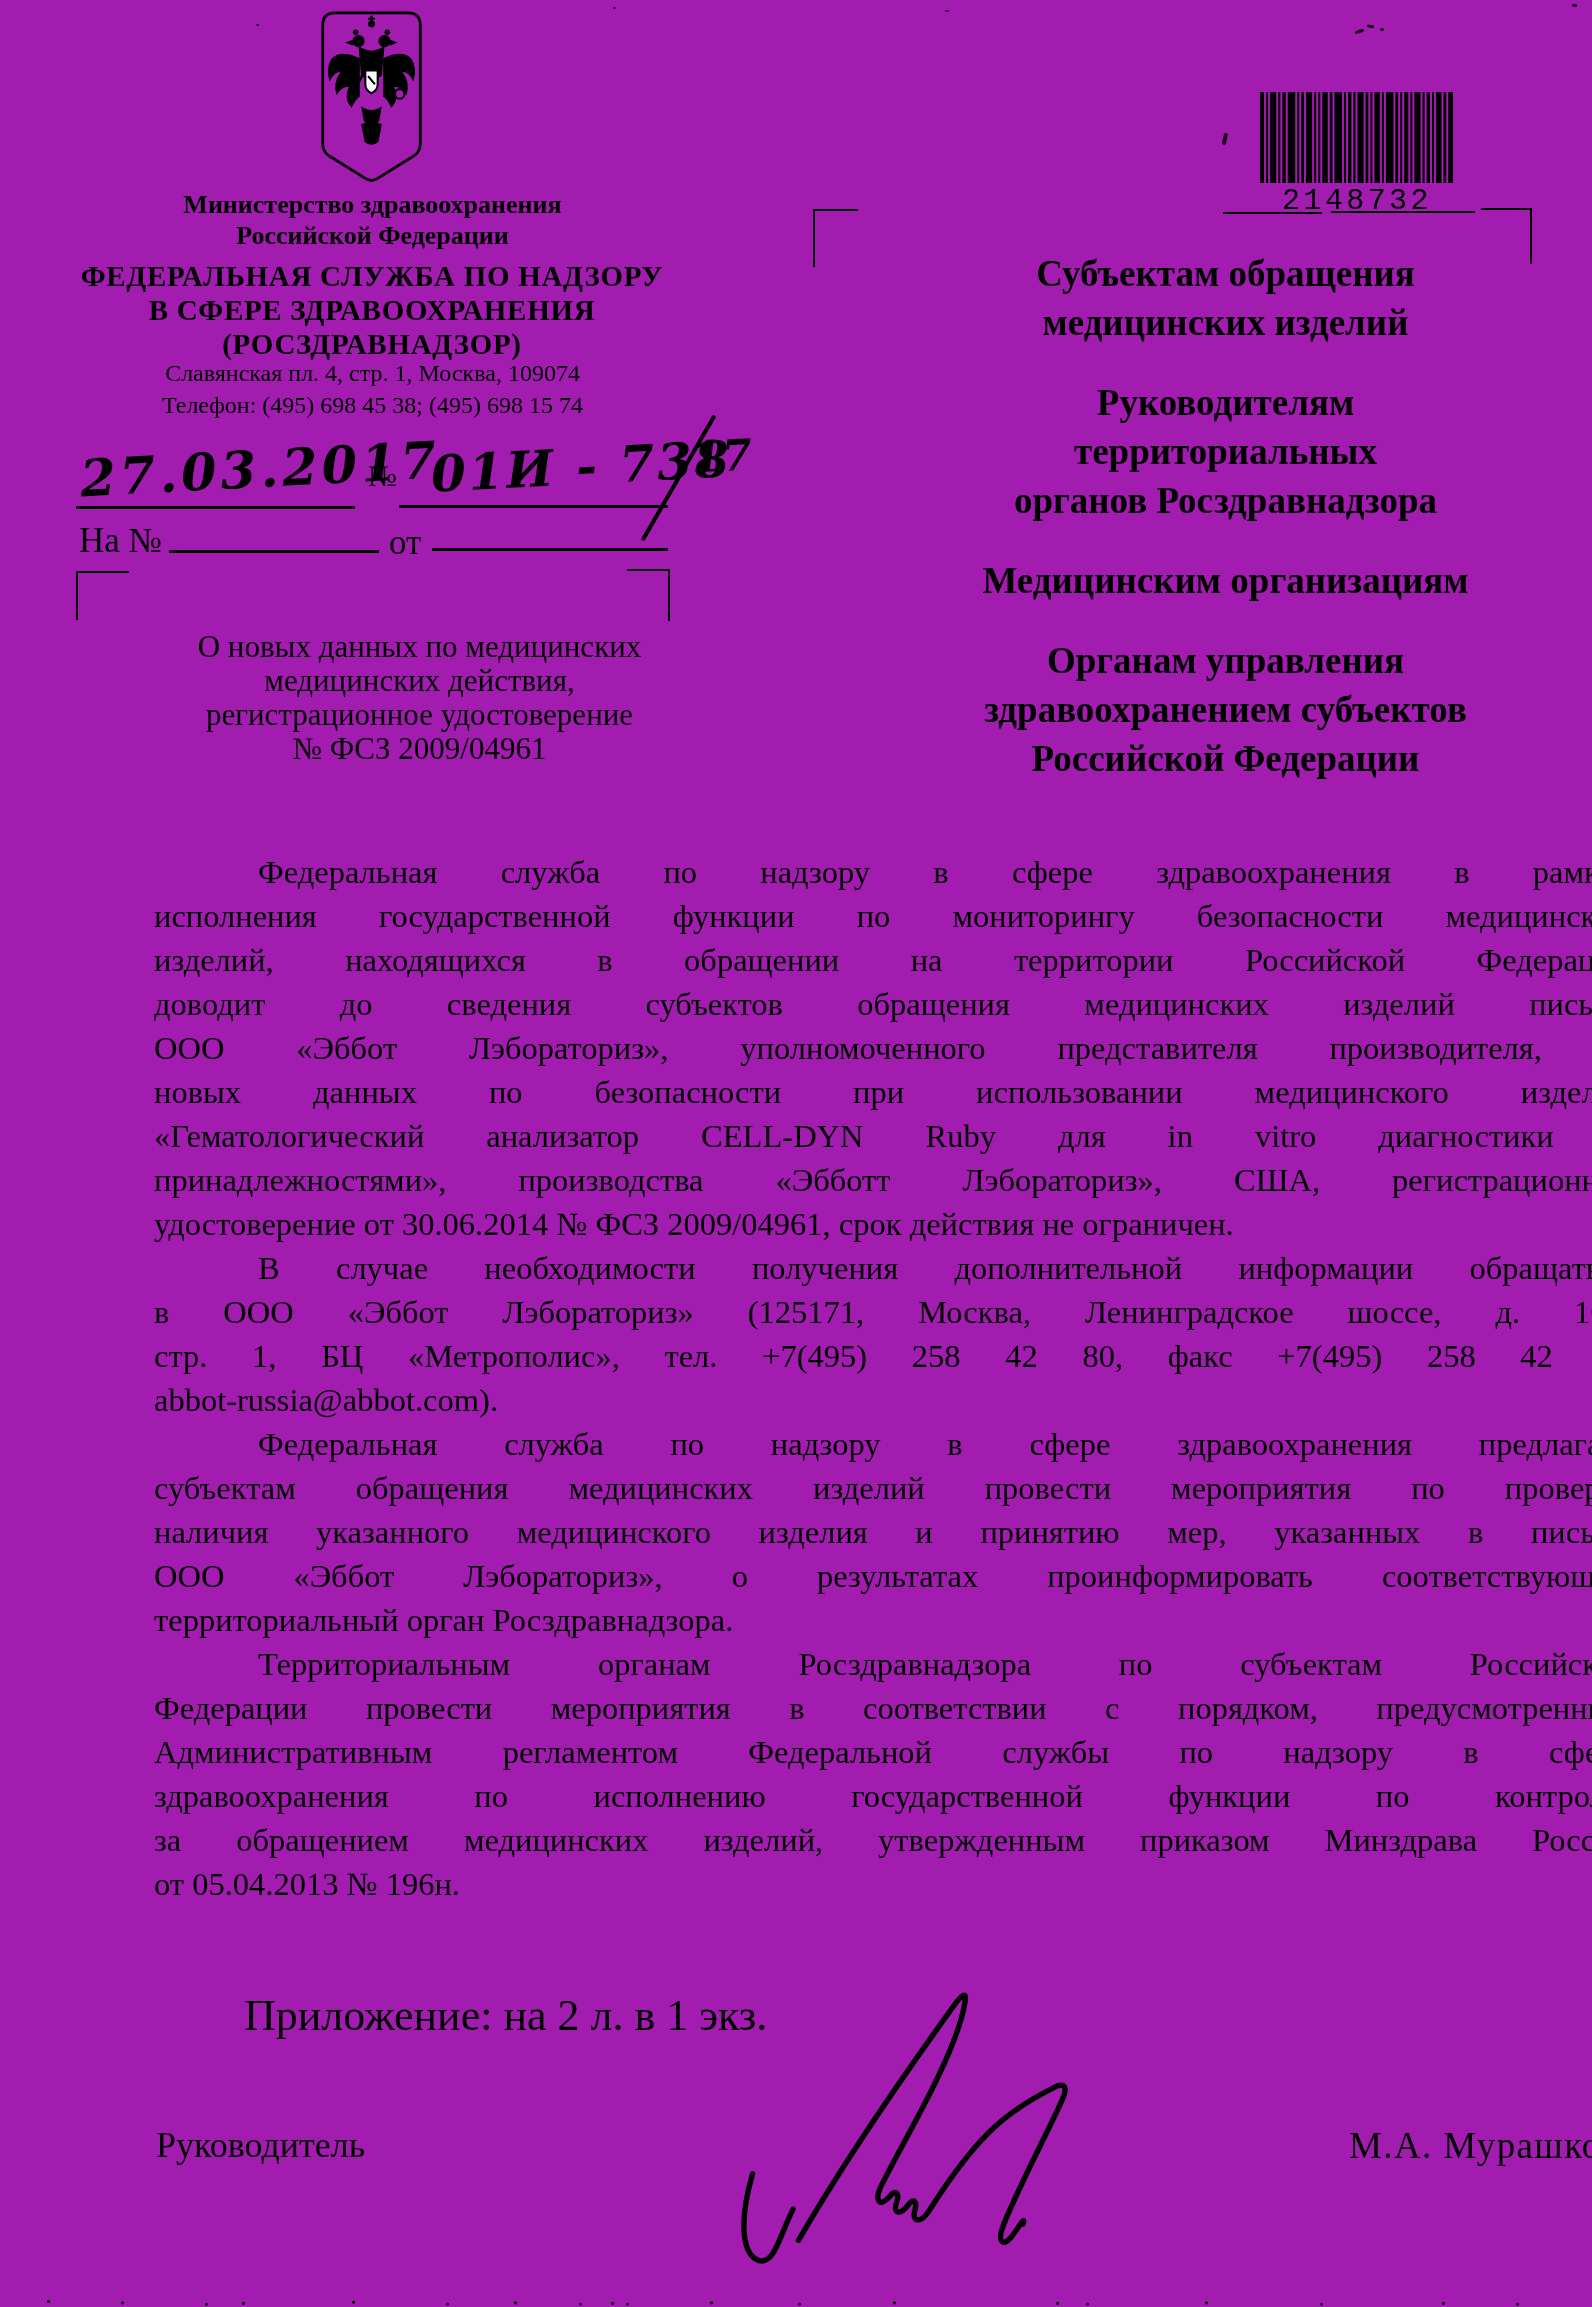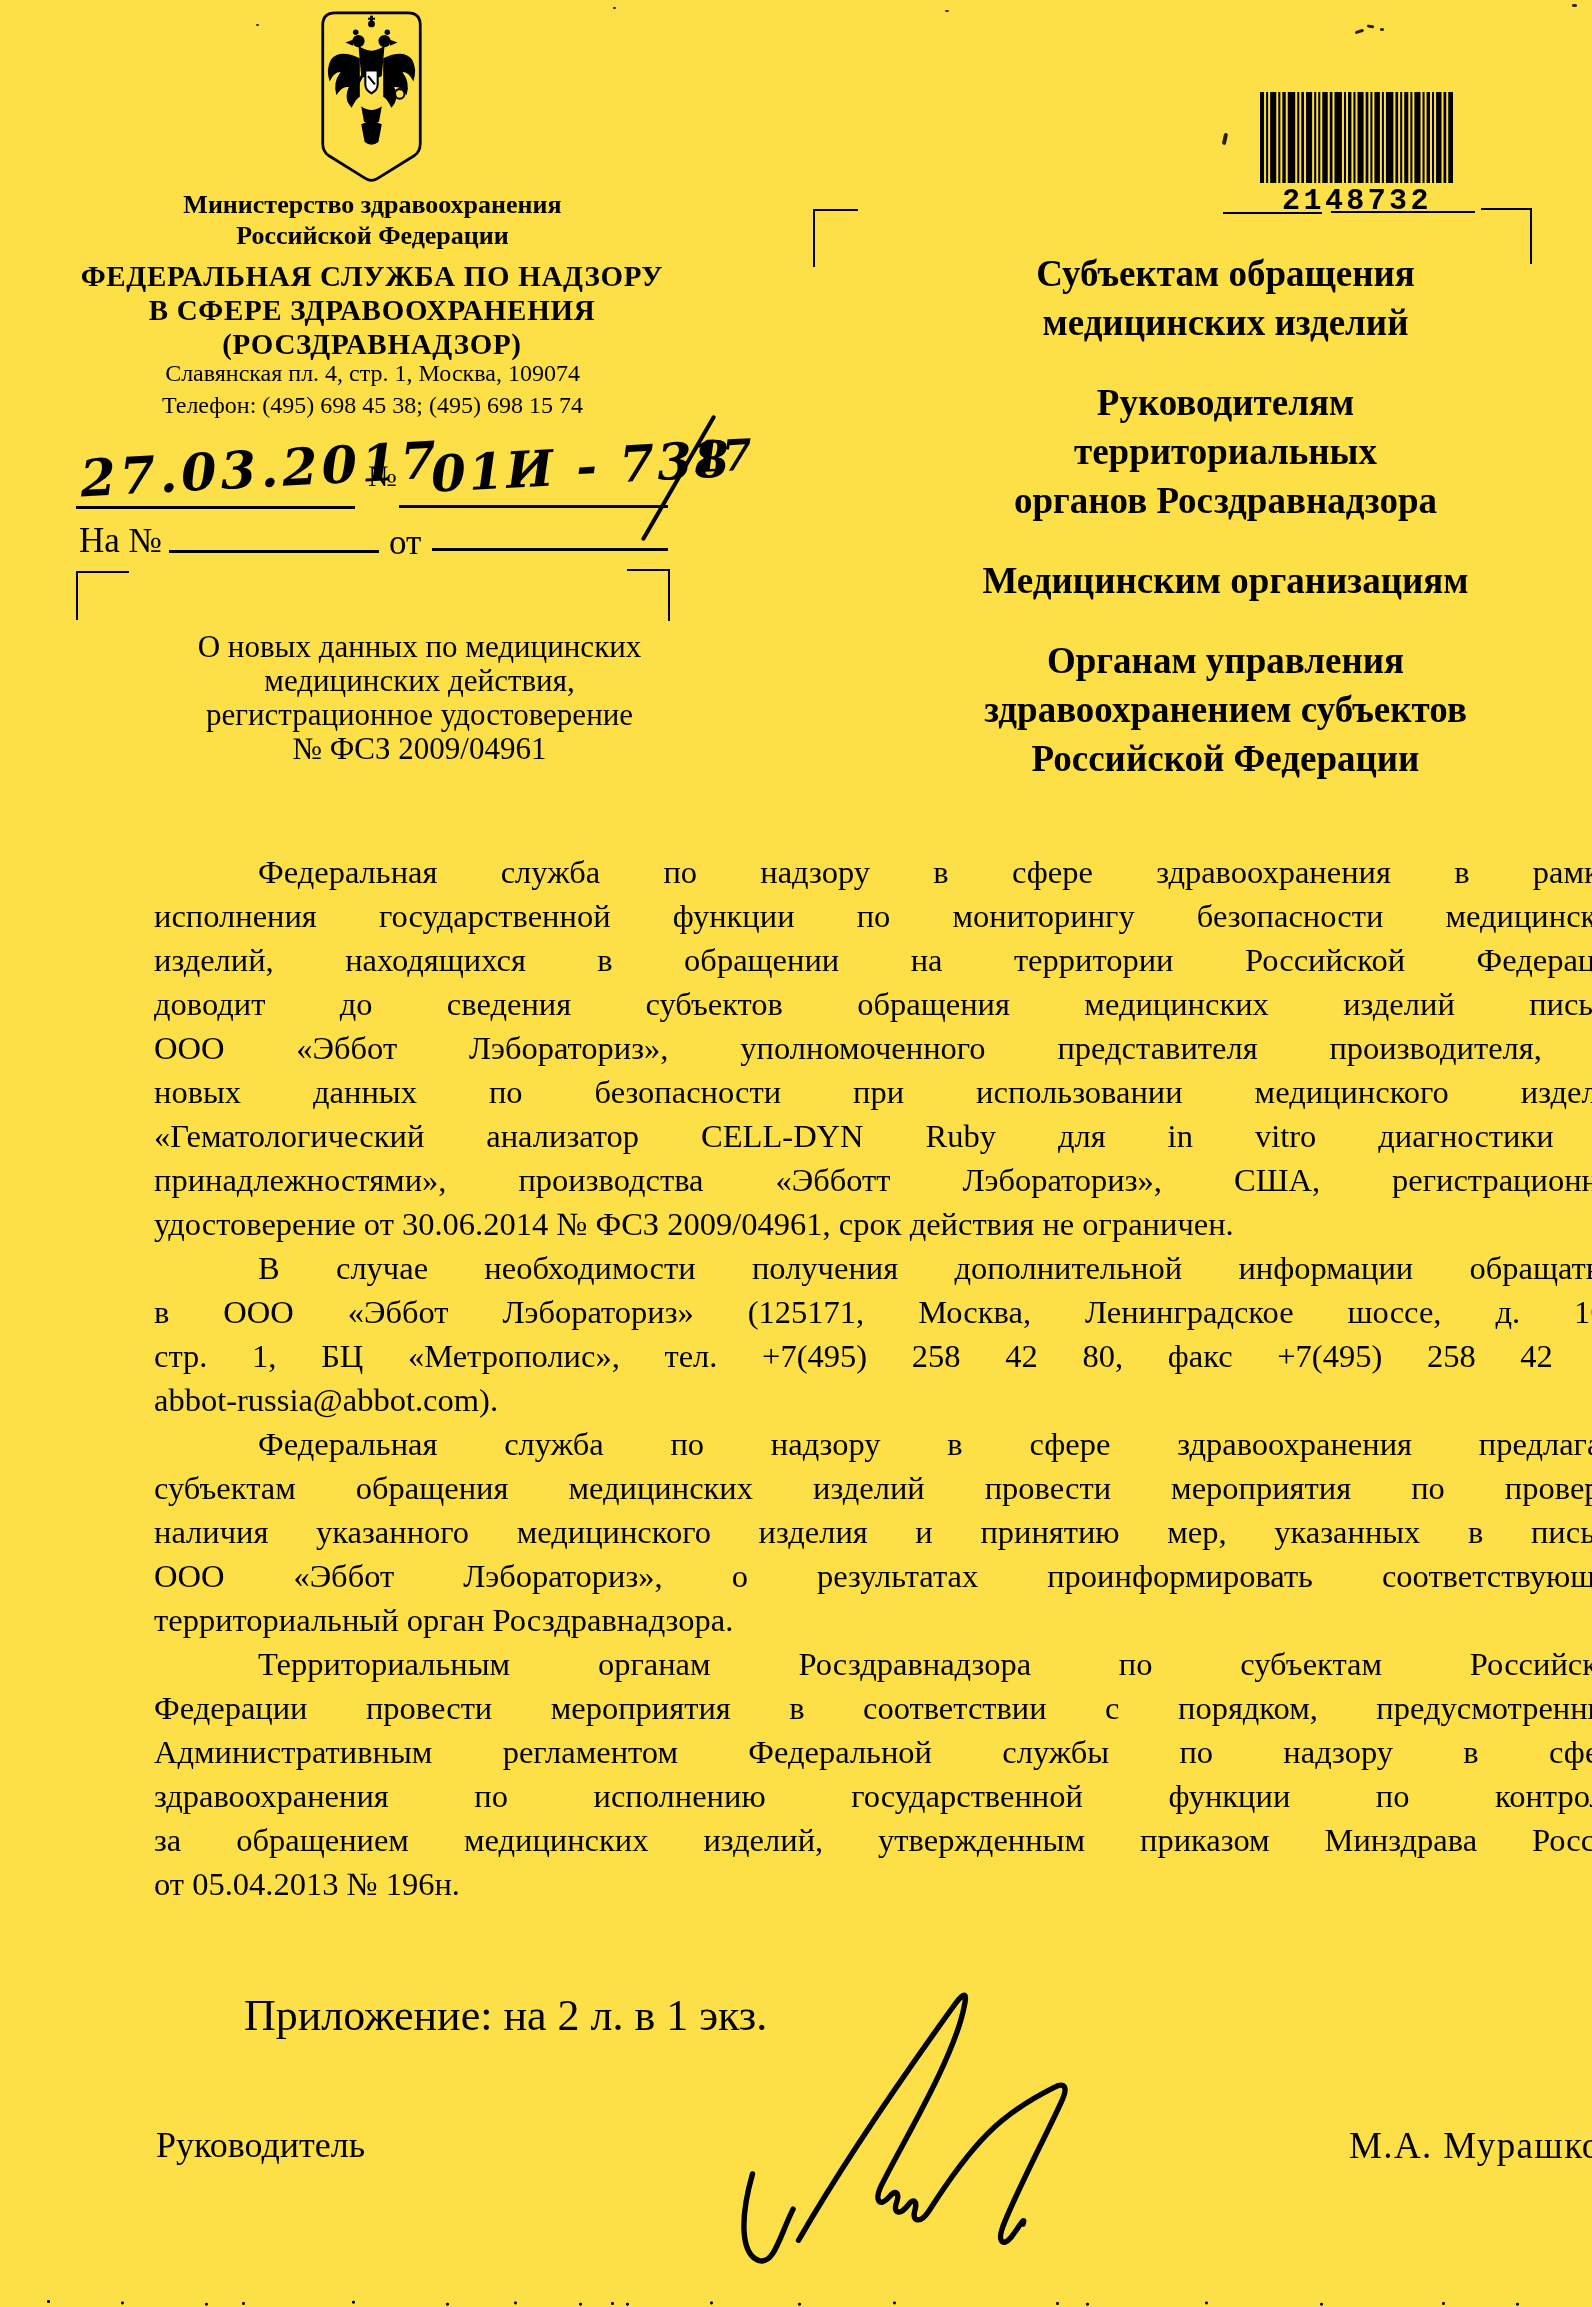--- a/index.html
+++ b/index.html
@@ -1,20 +1,20 @@
 <!DOCTYPE html>
 <html style="font-size:10.8px"><head>
 <meta charset="utf-8">
 <style>
   html,body{margin:0;padding:0;background:#777;}
   .page{
     position:relative;
     width:1592px;height:2307px;
     margin:0 auto;
-    background:#fde047;
+    background:#a21caf;
     overflow:hidden;
     font-family:"Liberation Serif","DejaVu Serif",serif;
     color:#000;
   }
   .abs{position:absolute;}
   .ctr{text-align:center;}
 
   
   .arms{left:320px;top:9.5px;width:103px;height:172px;}
   .ministry{left:68px;top:190px;width:609px;font-weight:bold;font-size:26px;line-height:30.5px;}
@@ -43,21 +43,21 @@
   .c-rec-l{left:813px;top:209px;width:43px;height:56px;border-top-width:2.7px;border-left-width:2.7px;}
   .dash1{left:1223px;top:212px;width:99px;height:2px;}
   .dash2{left:1331px;top:211px;width:144px;height:2px;}
   .c-rec-r{left:1481px;top:208px;width:49px;height:54px;border-top-width:2.7px;border-right-width:2.7px;}
 
   
   .subject{left:115px;top:630px;width:609px;font-size:31px;line-height:34px;}
 
   
   .barcode{left:1260px;top:92px;width:193px;height:91px;}
-  .barcode-num{left:1252px;top:184px;width:210px;font-family:"Liberation Mono","DejaVu Sans Mono",monospace;font-size:30px;letter-spacing:3.4px;text-align:center;font-weight:bold;}
+  .barcode-num{left:1252px;top:184px;width:210px;font-family:"Liberation Mono","DejaVu Sans Mono",monospace;font-size:30px;letter-spacing:3.4px;text-align:center;}
 
   
   .recipients{left:975px;top:249px;width:501px;font-size:37px;line-height:49px;text-align:center;font-weight:bold;}
   .rgroup{margin-bottom:31px;}
 
   
   .body-text{left:154px;top:850px;width:1476px;font-size:32.5px;line-height:44px;}
   .jl{text-align:justify;text-align-last:justify;}
   .ll{text-align:left;}
   .ind{padding-left:104px;}

